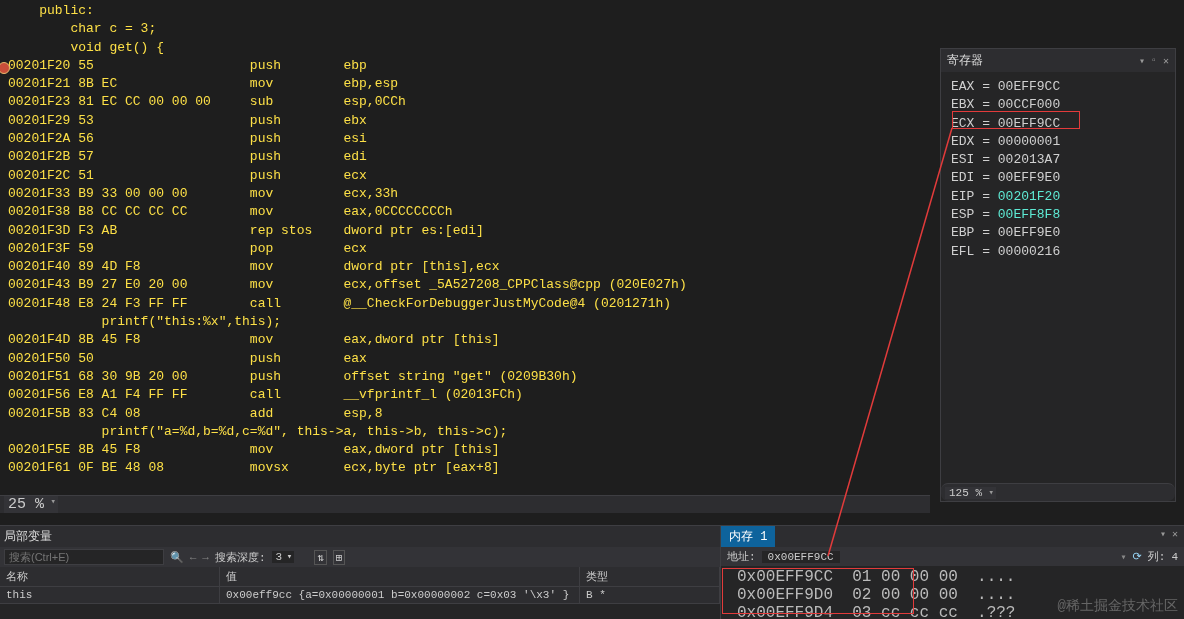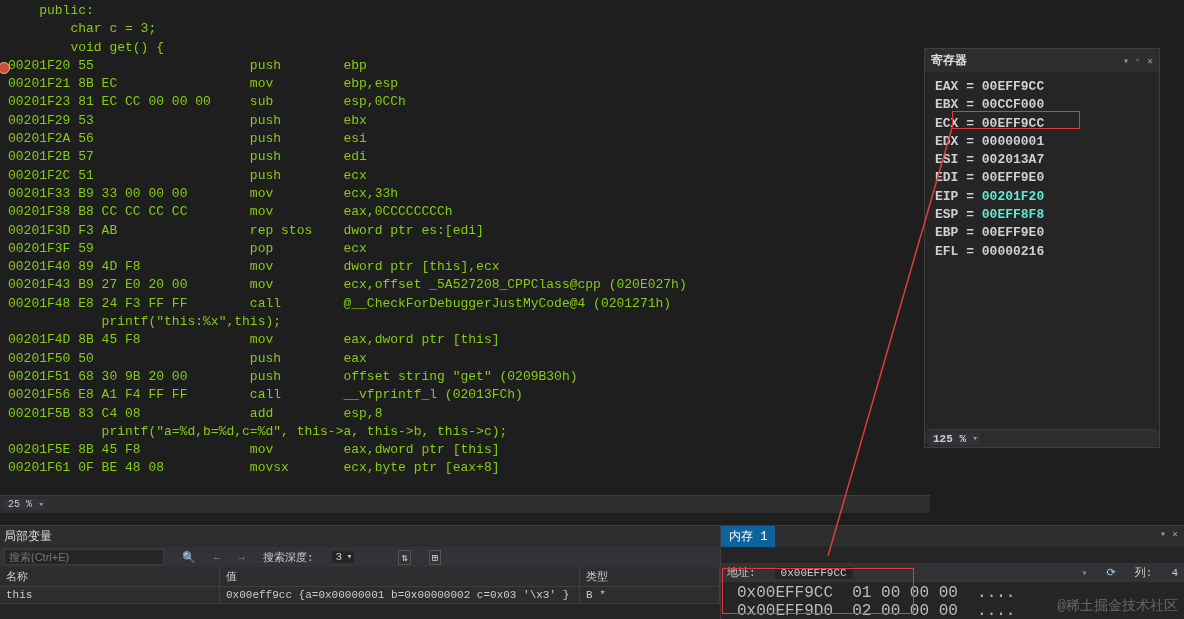--- a/index.html
+++ b/index.html
@@ -17,42 +17,41 @@
     position: absolute;
     top: 0; left: 0;
     width: 930px; height: 495px;
     background: #1e1e1e;
     padding: 2px 8px;
     overflow: hidden;
   }
   .code-line {
     white-space: pre;
     line-height: 18.3px;
-    color: #84cc16;
+    color: #fde047;
   }
   .break { position: absolute; left: -2px; top: 62px; width:12px; height:12px; border-radius:50%; background:#c94e3a; border:1px solid #e8b86d; }
 
   .zoom-bar {
     position: absolute;
     left: 0; top: 495px; width: 930px; height: 18px;
     background: #2d2d30; border-top:1px solid #3e3e42;
-    font-size: 10px; color:#ccc; padding: 1px 4px;
+    font-size: 15px; color:#ccc; padding: 1px 4px;
     display:flex; align-items:center;
   }
   .zoom-bar .sel { background:#333337; padding:0 14px 0 4px; position:relative; }
   .zoom-bar .sel::after { content:"▾"; position:absolute; right:2px; font-size:9px; color:#999; }
 
   
   .regs {
     position: absolute;
-    right: 24px; top: 48px;
-    width: 236px; height: 400px;
+    right: 8px; top: 48px;
+    width: 236px; height: 454px;
     background: #252526;
     border: 1px solid #3e3e42;
-    font-weight: bold;
   }
   .regs .title {
     background: #2d2d30;
     color: #ddd;
     font-size: 12px;
     padding: 3px 6px;
     display:flex; align-items:center; justify-content:space-between;
   }
   .regs .title .right { display:flex; gap:6px; font-size:10px; color:#999; }
   .regs .body { padding: 6px 10px; }
@@ -75,21 +74,21 @@
 
   
   .locals {
     position:absolute; left:0; top:525px; width:720px; height:94px;
     background:#252526; border-top:1px solid #3e3e42;
   }
   .locals .hdr {
     background:#2d2d30; color:#ddd; font-size:12px; padding:2px 4px;
   }
   .locals .toolbar {
-    background:#333337; display:flex; align-items:center; gap:18px;
+    background:#333337; display:flex; align-items:center; gap:6px;
     padding:2px 4px; font-size:11px; color:#ccc;
   }
   .locals .toolbar input {
     background:#252526; color:#ccc; border:1px solid #3e3e42;
     font-size:11px; padding:1px 4px; width:160px;
   }
   .locals .cols {
     display:grid; grid-template-columns: 220px 360px 140px;
     font-size:11px; color:#ccc;
   }
@@ -98,22 +97,22 @@
   
   .mem {
     position:absolute; left:720px; top:525px; width:464px; height:94px;
     background:#252526; border-top:1px solid #3e3e42; border-left:1px solid #3e3e42;
   }
   .mem .tab {
     background:#0e639c; color:#fff; font-size:12px; padding:2px 8px; display:inline-block;
   }
   .mem .tabbar { background:#2d2d30; }
   .mem .addrbar {
-    background:#333337; display:flex; align-items:center; gap:19px;
-    font-size:11px; color:#ccc; padding:2px 6px;margin-top:16px;
+    background:#333337; display:flex; align-items:center; gap:6px;
+    font-size:11px; color:#ccc; padding:2px 6px;
   }
   .mem .addrbar .lbl { color:#ccc; }
   .mem .addrbar .val { background:#252526; padding:0 6px; flex:0 0 auto; }
   .mem .addrbar .refresh { color:#9cdcfe; }
   .mem .body { padding:2px 16px; font-size:16px; white-space:pre; color:#bbb; }
   .mem-row { white-space:pre; }
   svg.anno { position:absolute; top:0; left:0; width:1184px; height:619px; pointer-events:none; }
 
   .watermark {
     position:absolute; right:6px; bottom:4px; color:#666; font-size:14px;

